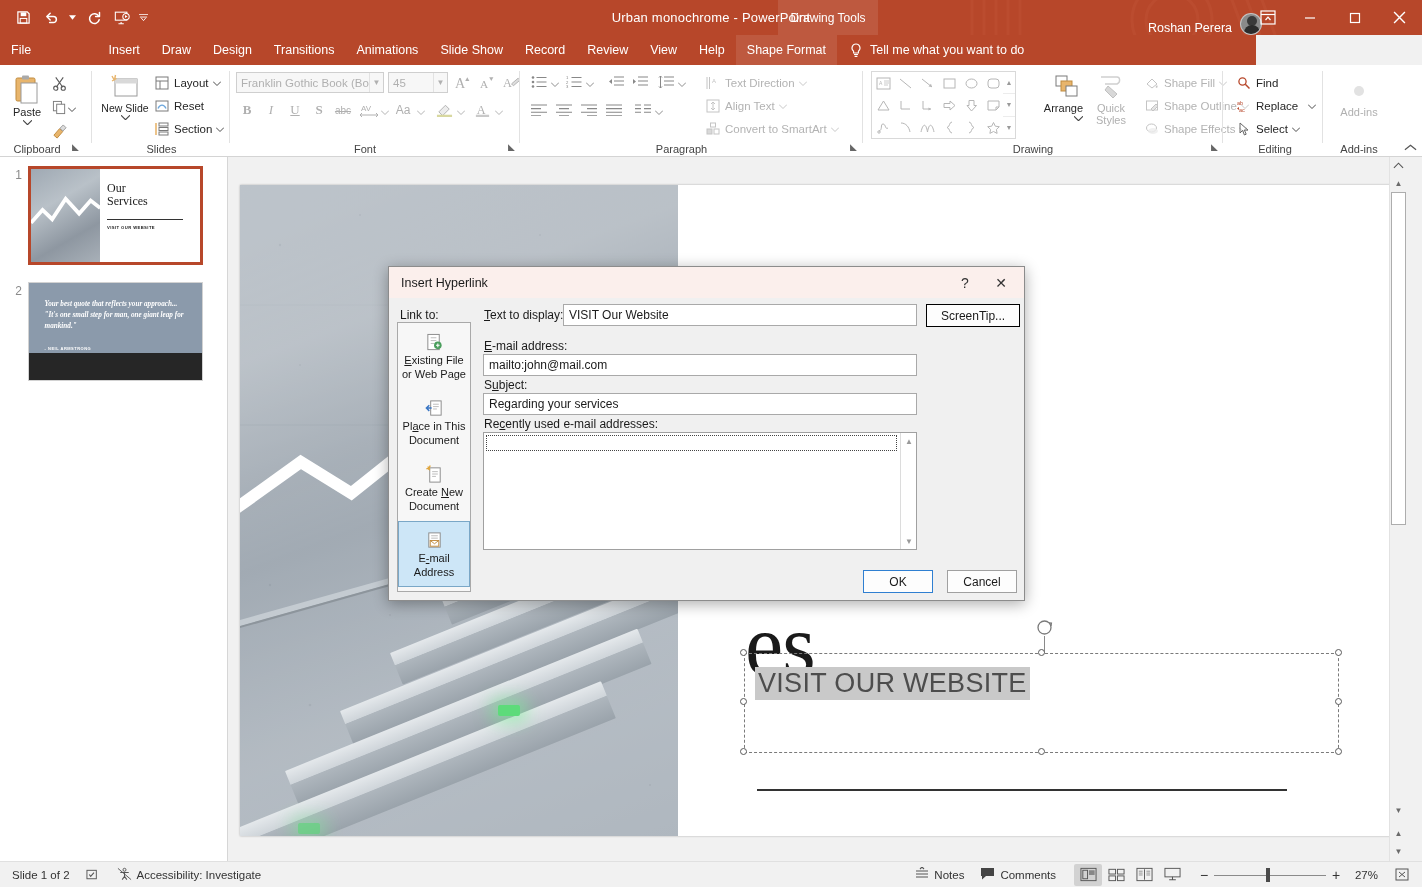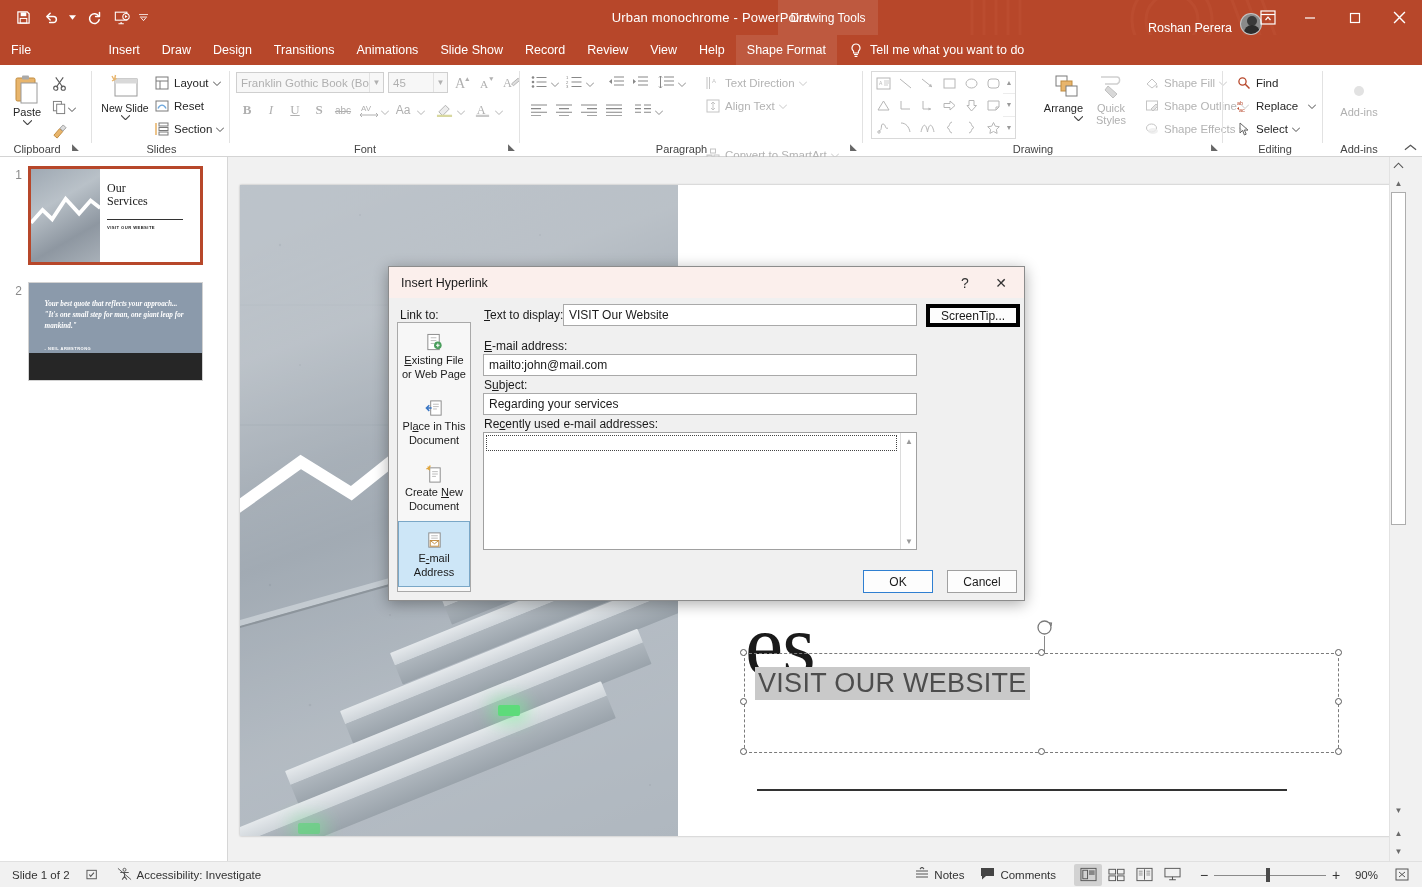--- a/index.html
+++ b/index.html
@@ -45,21 +45,21 @@
     overflow:hidden; position:relative; border:1px solid rgba(255,255,255,.5);
   }
   .avatar::after{ content:""; position:absolute; left:3px; top:11px; width:16px; height:14px; background:#2c2c2c; border-radius:8px 8px 3px 3px;}
   .avatar::before{ content:""; position:absolute; left:6px; top:2px; width:10px; height:10px; background:#3a3a3a; border-radius:50%;}
   .win-btns { position:absolute; right:0; top:0; height:35px; display:flex; align-items:stretch; }
   .win-btn { width:45px; display:flex; align-items:center; justify-content:center; cursor:pointer; }
   .ribbon-display { width:38px; display:flex; align-items:center; justify-content:center; cursor:pointer; }
 
   
   .tabstrip {
-    position:absolute; left:0; top:35px; width:1422px; height:30px;
+    position:absolute; left:0; top:35px; width:1256px; height:30px;
     background:#b7472a; display:flex; align-items:stretch; font-size:12.5px;
   }
   .tab {
     padding:0 11px; display:flex; align-items:center; color:#fff; cursor:pointer; white-space:nowrap;
   }
   .tab.active { background:#ffffff; color:#b7472a; font-weight:400;margin-top:31px; }
   .tab.ctx { background:rgba(255,255,255,.10); }
   .tellme {
     display:flex; align-items:center; gap:7px; padding:0 12px; color:#fff; cursor:pointer; font-size:12.5px;
   }
@@ -216,21 +216,21 @@
   }
   .lt-item.sel { background:#cde6f7; border:1px solid #7aa7c7; }
   .fld-label { position:absolute; font-size:12px; color:#1a1a1a; }
   .fld {
     position:absolute; height:22px; background:#fff; border:1px solid #a9a9a9;
     font-size:12px; color:#1a1a1a; padding:0 5px; font-family:"Liberation Sans", sans-serif;
     line-height:20px; outline:none;
   }
   .screentip-btn {
     position:absolute; left:926px; top:304px; width:94px; height:23px;
-    background:#fdfdfd; border:4px solid #000000; font-size:12px; color:#1a1a1a;
+    background:#fdfdfd; border:1px solid #000000; font-size:12px; color:#1a1a1a;
     display:flex; align-items:center; justify-content:center; cursor:pointer;
   }
   .listbox {
     position:absolute; left:483px; top:432px; width:434px; height:118px;
     background:#fff; border:1px solid #a0a0a0;
   }
   .lb-focus { position:absolute; left:2px; top:2px; right:19px; height:16px; border:1px dotted #444; }
   .lb-scroll { position:absolute; right:0; top:0; width:16px; height:100%; background:#fff; border-left:1px solid #dcdcdc; }
   .lb-arrow { width:16px; height:16px; display:flex; align-items:center; justify-content:center; font-size:8px; color:#9a9a9a; cursor:pointer;}
   .dbtn {
@@ -609,21 +609,21 @@
             <svg width="14" height="14" viewBox="0 0 14 14">
               <rect x="1" y="1" width="12" height="12" fill="none" stroke="#c4c4c4"></rect>
               <path d="M7 3v8M5 5 7 3l2 2M5 9l2 2 2-2" stroke="#c4c4c4" fill="none"></path>
             </svg>
           </span>
         <span>Align Text</span>
         <svg width="8" height="5" viewBox="0 0 10 5">
             <path d="M0 0 L5 5 L10 0" stroke="#c4c4c4" fill="none" stroke-width="1.2"></path>
           </svg>
       </div>
-      <div class="btn-sm dis" style="position:absolute;left:182px;top:53px;margin-top:26px;">
+      <div class="btn-sm dis" style="position:absolute;left:182px;top:53px;">
         <span class="icon-sq">
             <svg width="14" height="14" viewBox="0 0 14 14">
               <rect x="1" y="7" width="5" height="5" fill="#d9d9d9" stroke="#c4c4c4"></rect>
               <rect x="8" y="7" width="5" height="5" fill="none" stroke="#c4c4c4"></rect>
               <rect x="4.5" y="1" width="5" height="4" fill="none" stroke="#c4c4c4"></rect>
             </svg>
           </span>
         <span>Convert to SmartArt</span>
         <svg width="8" height="5" viewBox="0 0 10 5">
             <path d="M0 0 L5 5 L10 0" stroke="#c4c4c4" fill="none" stroke-width="1.2"></path>
@@ -1077,21 +1077,21 @@
         </svg>
     </div>
 
     <div style="width:8px"></div>
     <div class="zpm">−</div>
     <div class="zoom-track">
       <div class="zoom-line"></div>
       <div class="zoom-knob"></div>
     </div>
     <div class="zpm">+</div>
-    <div class="sb-item static" style="width:40px;justify-content:flex-end;">90%</div>
+    <div class="sb-item static" style="width:40px;justify-content:flex-end;">27%</div>
     <div class="sb-item" style="padding-right:12px;">
       <svg width="16" height="15" viewBox="0 0 16 15">
           <rect x="2" y="2" width="12" height="11" fill="none" stroke="#555"></rect>
           <path d="M5 5 8 7.5 5 10M11 5 8 7.5 11 10" stroke="#555" fill="none" stroke-width="1"></path>
         </svg>
     </div>
   </div>
 
   <div class="dlg-overlay">
     <div class="dialog">

